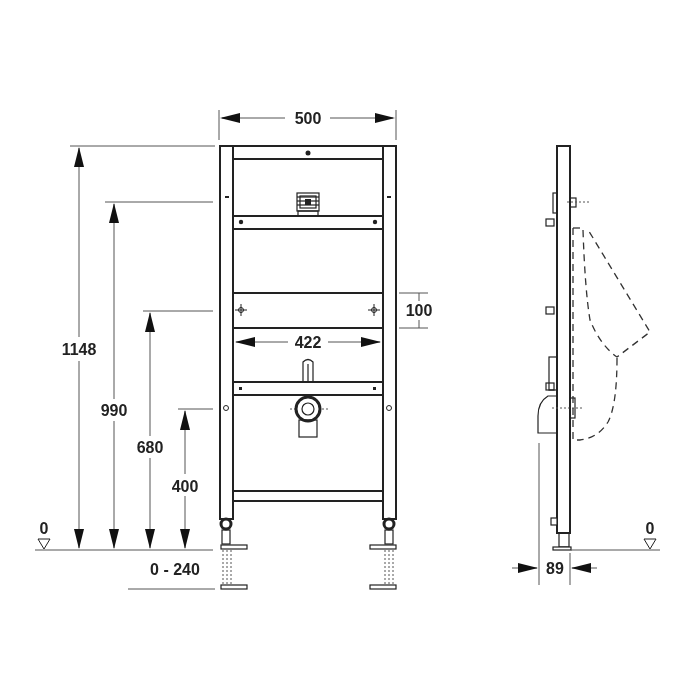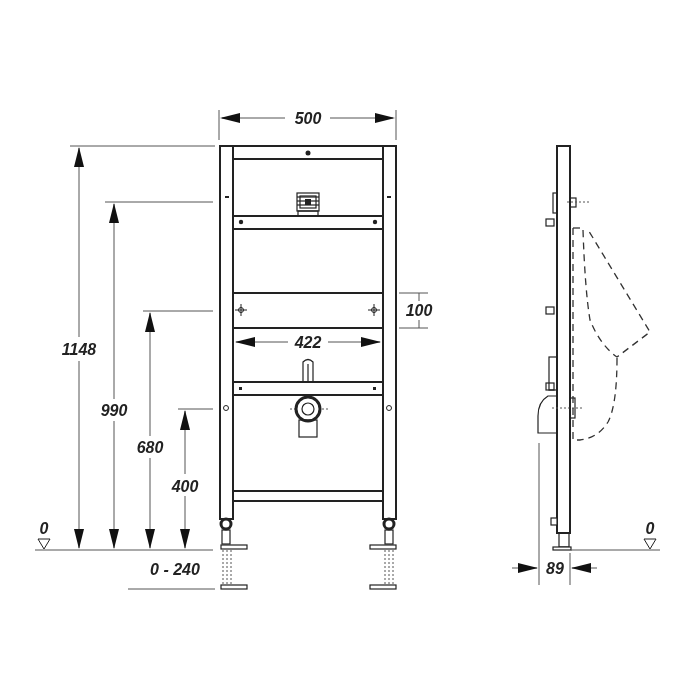--- a/index.html
+++ b/index.html
@@ -1,17 +1,17 @@
 <!DOCTYPE html>
 <html><head>
 <meta charset="utf-8">
 <style>
   html, body { margin: 0; padding: 0; background: #ffffff; }
   body { width: 700px; height: 700px; overflow: hidden; }
-  #stage { position: relative; width: 648px; height: 700px; font-style: italic; }
+  #stage { position: relative; width: 648px; height: 700px; }
   svg { position: absolute; left: 0; top: 0; }
   .lbl { font-family: "Liberation Sans", sans-serif; font-weight: bold; fill: #222; font-size: 16px; }
   .dim { stroke: #555; stroke-width: 1; fill: none; }
   .frame { stroke: #222; stroke-width: 2; fill: #fff; }
   .thin { stroke: #222; stroke-width: 1.2; fill: none; }
   .dash { stroke: #333; stroke-width: 1.3; fill: none; stroke-dasharray: 7 5; }
   .dashfine { stroke: #555; stroke-width: 1; fill: none; stroke-dasharray: 2 2; }
   .arrow { fill: #111; }
 </style>
 </head>

